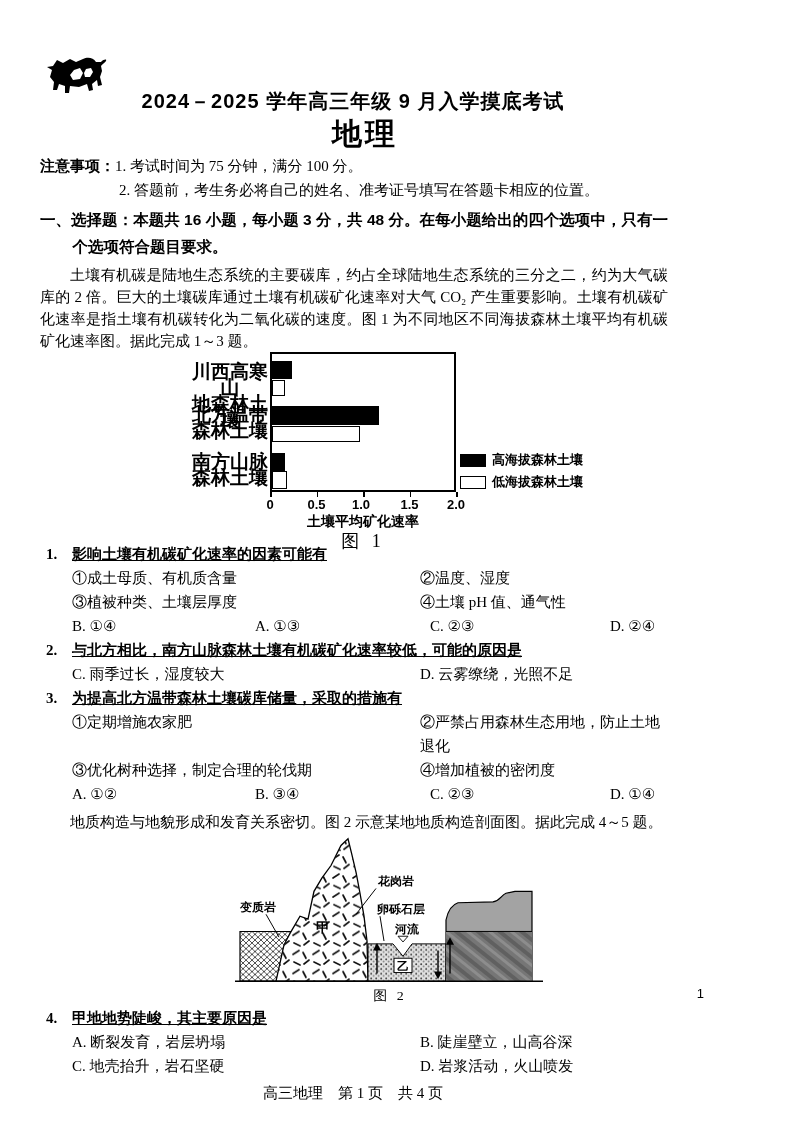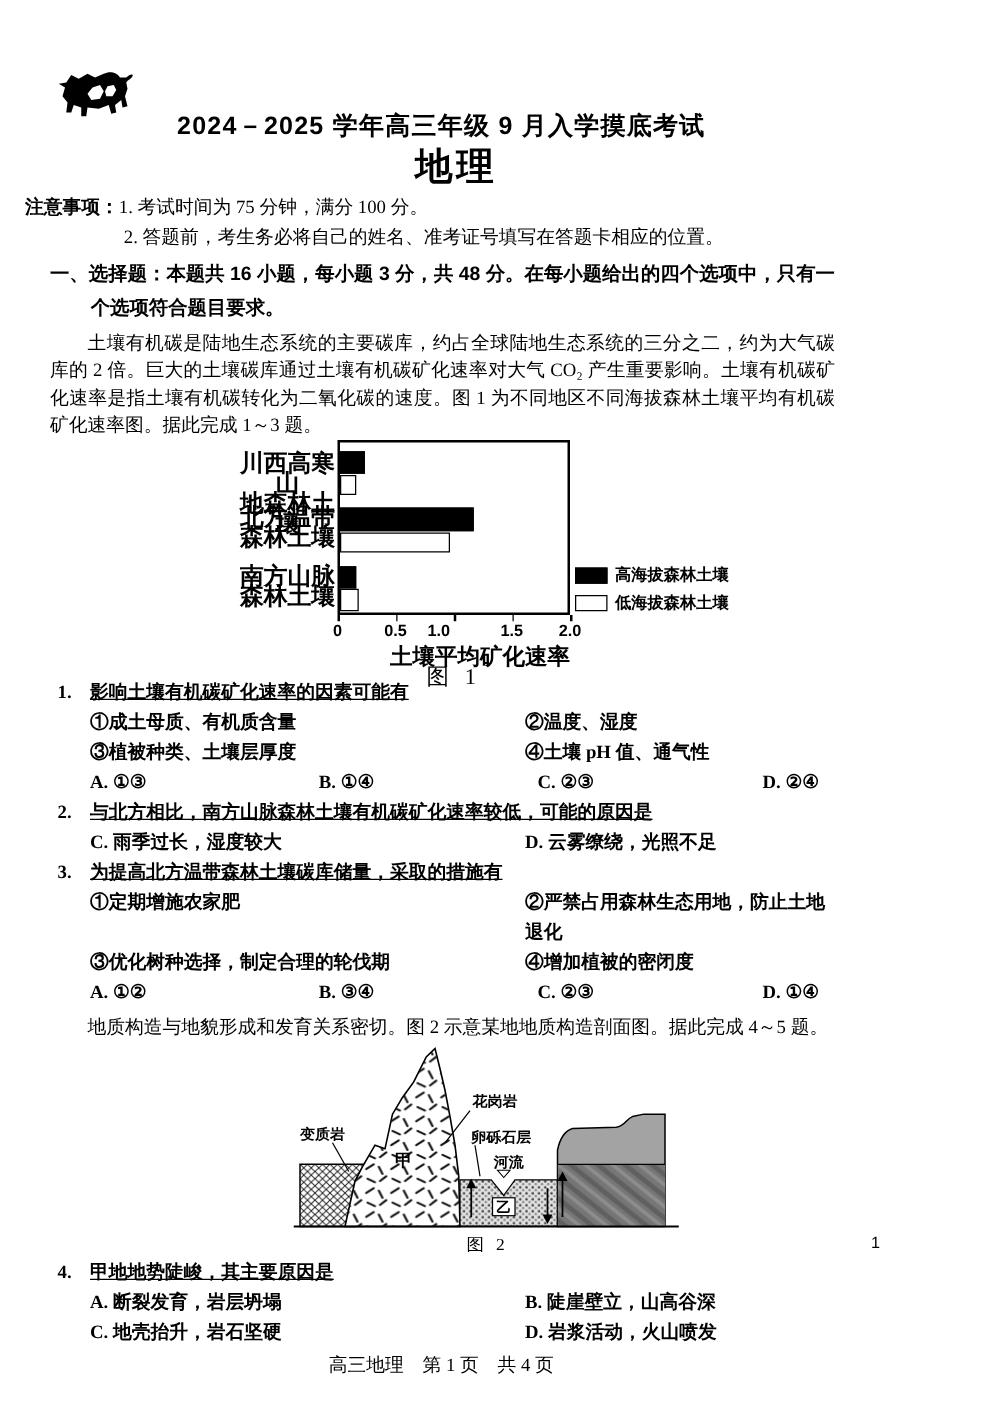--- a/index.html
+++ b/index.html
@@ -11,21 +11,21 @@
   .page { position:relative; width:706px; height:1122px; padding-top:88px; }
 
   
   .logo { position:absolute; left:44px; top:56px; width:64px; height:40px; }
   .exam-title { text-align:center; font-family:"Liberation Sans",sans-serif;
     font-weight:bold; font-size:20px; line-height:26px; letter-spacing:1px; }
   .subject-title { text-align:center; font-family:"Liberation Sans",sans-serif;
     font-weight:bold; font-size:30px; line-height:40px; letter-spacing:3px;padding-left:24px; }
 
   
-  .notice { margin:0 20px; line-height:24px; }
+  .notice { margin:0 40px; line-height:24px; }
   .notice .lbl { font-family:"Liberation Sans",sans-serif; font-weight:bold; }
   .notice2 { padding-left:79px; }
 
   
   .sec-heading { margin:4px 38px 0 40px; font-family:"Liberation Sans",sans-serif;
     font-weight:bold; font-size:15.5px; line-height:27px;
     padding-left:2.1em; text-indent:-2.1em; text-align:justify; }
 
   .passage { margin:4px 38px 0 40px; text-indent:2em; text-align:justify;
     line-height:22px; }
@@ -34,32 +34,32 @@
   .figure1 { position:relative; height:190px; margin:0 40px; }
   .f1-plot { position:absolute; left:230px; top:0; width:186px; height:140px;
     border:2px solid #000; background:#fff; }
   .bar { position:absolute; left:0; border:1.6px solid #000; }
   .cat { position:absolute; left:148px; width:84px; text-align:center;
     font-family:"Liberation Sans",sans-serif; font-weight:bold; font-size:19px;
     line-height:16px; white-space:pre-line; }
   .tickmark { position:absolute; top:140px; width:1.5px; height:5px; background:#000; }
   .ticklabel { position:absolute; top:145px; width:30px; text-align:center;
     font-family:"Liberation Sans",sans-serif; font-weight:bold; font-size:13px; }
-  .f1-xlabel { position:absolute; left:230px; top:161px; width:186px; text-align:right;
-    font-family:"Liberation Sans",sans-serif; font-weight:bold; font-size:18px; }
+  .f1-xlabel { position:absolute; left:230px; top:161px; width:186px; text-align:center;
+    font-family:"Liberation Sans",sans-serif; font-weight:bold; font-size:14px; }
   .f1-caption { position:absolute; left:230px; top:177px; width:186px;
     text-align:center; font-size:18px; letter-spacing:4px; }
   .legend-item { position:absolute; left:420px; display:flex; align-items:center;
     gap:6px; font-family:"Liberation Sans",sans-serif; font-weight:bold; font-size:13px; }
   .legend-swatch { display:inline-block; width:26px; height:13px; border:1.5px solid #000; }
 
   
   .q-stem { margin:0 40px; line-height:24px; font-weight:bold;text-decoration:underline; }
   .q-num { display:inline-block; width:26px; margin-left:6px; font-weight:bold; }
-  .qrow { display:flex; margin:0 40px 0 72px; line-height:24px;font-weight:bold; }
+  .qrow { display:flex; margin:0 40px 0 72px; line-height:24px; }
   .qrow.c2 > span:first-child { width:348px; flex:none; }
   .qrow.c4 > span:nth-child(1) { width:183px; flex:none; }
   .qrow.c4 > span:nth-child(2) { width:175px; flex:none; }
   .qrow.c4 > span:nth-child(3) { width:180px; flex:none; }
 
   
   .figure2 { position:relative; height:172px; margin:0 40px; }
   .figure2 svg { position:absolute; left:170px; top:0; }
   .f2-label { font-family:"Liberation Sans",sans-serif; font-weight:bold; font-size:12px; }
   .f2-caption { font-family:"Liberation Serif",serif; font-size:14px; letter-spacing:3px; }
@@ -114,40 +114,40 @@
       <span>低海拔森林土壤</span>
     </div>
 
     <div class="f1-xlabel">土壤平均矿化速率</div>
     <div class="f1-caption">图 1</div>
   <div class="tickmark" style="left: 230px;"></div>
       <div class="ticklabel" style="left: 215px;">0</div>
       <div class="tickmark" style="left: 276.5px;"></div>
       <div class="ticklabel" style="left: 261.5px;">0.5</div>
       <div class="tickmark" style="left: 323px;"></div>
-      <div class="ticklabel" style="left: 296px;">1.0</div>
+      <div class="ticklabel" style="left: 306px;">1.0</div>
       <div class="tickmark" style="left: 369.5px;"></div>
       <div class="ticklabel" style="left: 354.5px;">1.5</div>
       <div class="tickmark" style="left: 416px;"></div>
       <div class="ticklabel" style="left: 401px;">2.0</div>
     </div>
 
   <div>
     <div class="q-stem"><span class="q-num">1.</span><span>影响土壤有机碳矿化速率的因素可能有</span></div>
     <div class="qrow c2">
         <span>①成土母质、有机质含量</span>
         <span>②温度、湿度</span>
       </div>
     <div class="qrow c2">
         <span>③植被种类、土壤层厚度</span>
         <span>④土壤 pH 值、通气性</span>
       </div>
     <div class="qrow c4">
+        <span>B. ①④</span>
         <span>A. ①③</span>
-        <span>B. ①④</span>
         <span>C. ②③</span>
         <span>D. ②④</span>
       </div>
   </div>
 
   <div>
     <div class="q-stem"><span class="q-num">2.</span><span>与北方相比，南方山脉森林土壤有机碳矿化速率较低，可能的原因是</span></div>
     <div class="qrow c2">
         <span>C. 雨季过长，湿度较大</span>
         <span>D. 云雾缭绕，光照不足</span>

